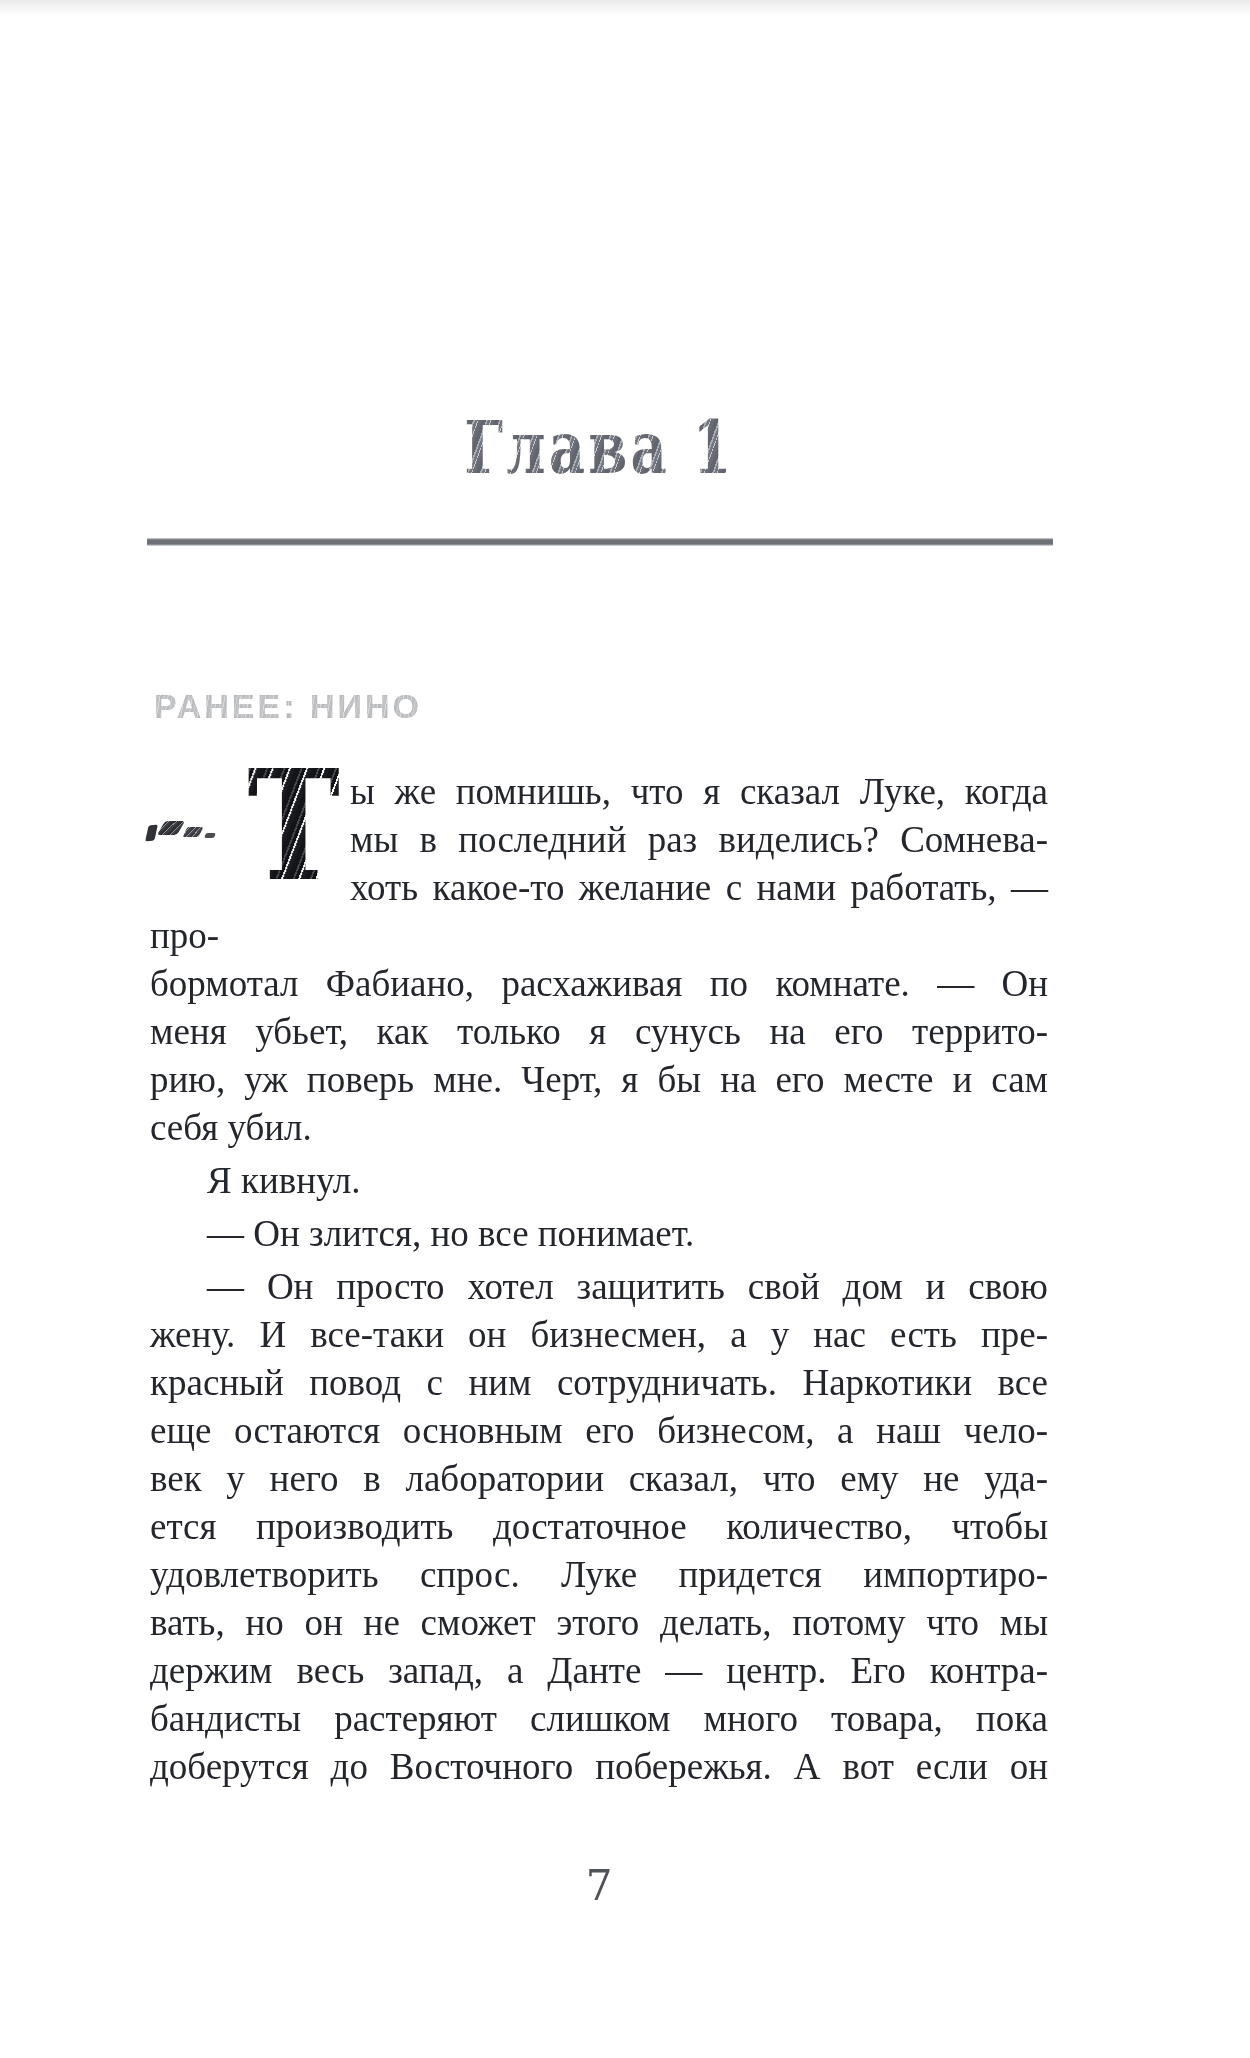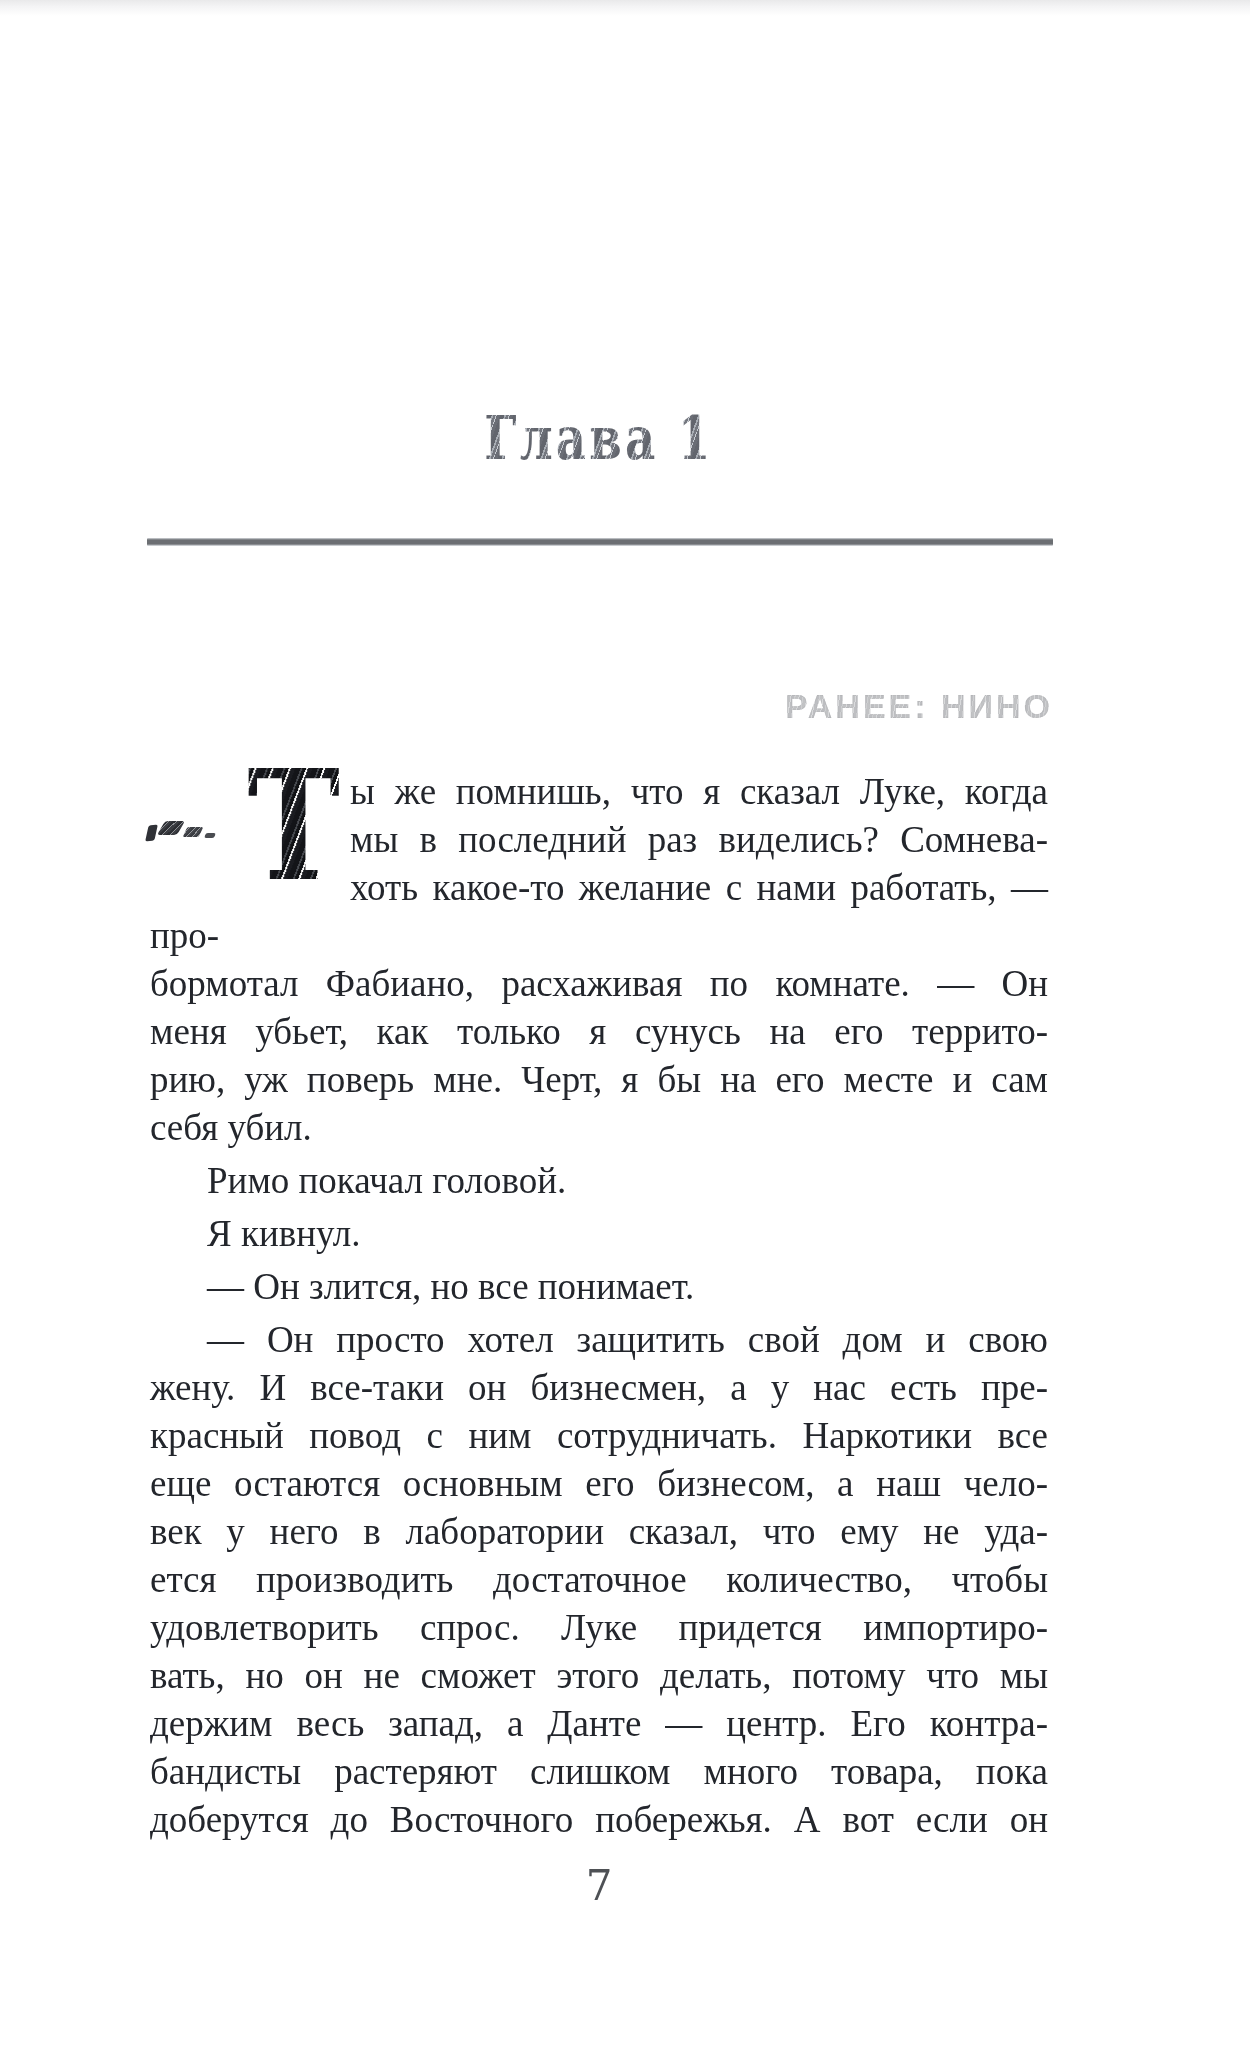--- a/index.html
+++ b/index.html
@@ -12,25 +12,25 @@
     font-family: "Liberation Serif", serif;
   }
   
   .top-shade {
     position: absolute; top: 0; left: 0; width: 100%; height: 16px;
     background: linear-gradient(180deg, #e9e9ea 0%, #f4f4f5 40%, #ffffff 100%);
   }
   
   .chapter-title {
     position: absolute;
-    top: 388px; left: 145px; width: 908px;
+    top: 398px; left: 145px; width: 908px;
     text-align: center;
     font-family: "DejaVu Serif", serif;
     font-weight: bold;
-    font-size: 60px;
+    font-size: 72px;
     line-height: 100px;
     letter-spacing: 4px;
     color: #6e7077;
   }
   .chapter-title .scratch {
     display: inline-block;
     transform: scaleX(0.78);
     transform-origin: 50% 50%;
   }
   @supports (-webkit-background-clip: text) {
@@ -48,22 +48,22 @@
     position: absolute;
     top: 538px; left: 147px; width: 906px; height: 8px;
     background: linear-gradient(180deg,
       #b9bcc0 0 1px, #83868a 1px 2px, #6c6f73 2px 6px,
       #8a8d91 6px 7px, #c8cbcf 7px 8px);
     border-radius: 1px;
   }
   
   .section-heading {
     position: absolute;
-    top: 688px; left: 145px; width: 908px;
-    text-align: right;
+    top: 688px; left: 154px; width: 908px;
+    text-align: left;
     font-family: "Liberation Sans", sans-serif;
     font-weight: bold;
     font-size: 34px;
     line-height: 36px;
     letter-spacing: 3px;
     color: #85878b;
     text-shadow: 0 0 1px rgba(255,255,255,0.5);
   }
   @supports (-webkit-background-clip: text) {
     .section-heading .hdr {
@@ -167,23 +167,20 @@
     </div>
 
   <div class="para">
         <div class="line">ы же помнишь, что я сказал Луке, когда</div>
         <div class="line">мы в последний раз виделись? Сомнева-</div>
         <div class="line">хоть какое-то желание с нами работать, — про-</div>
         <div class="line">бормотал Фабиано, расхаживая по комнате. — Он</div>
         <div class="line">меня убьет, как только я сунусь на его террито-</div>
         <div class="line">рию, уж поверь мне. Черт, я бы на его месте и сам</div>
         <div class="line last">себя убил.</div>
-      </div>
-      <div class="para">
-        <div class="line last indent">Римо покачал головой.</div>
       </div>
       <div class="para">
         <div class="line last indent">Я кивнул.</div>
       </div>
       <div class="para">
         <div class="line last indent">— Он злится, но все понимает.</div>
       </div>
       <div class="para">
         <div class="line indent">— Он просто хотел защитить свой дом и свою</div>
         <div class="line">жену. И все-таки он бизнесмен, а у нас есть пре-</div>

